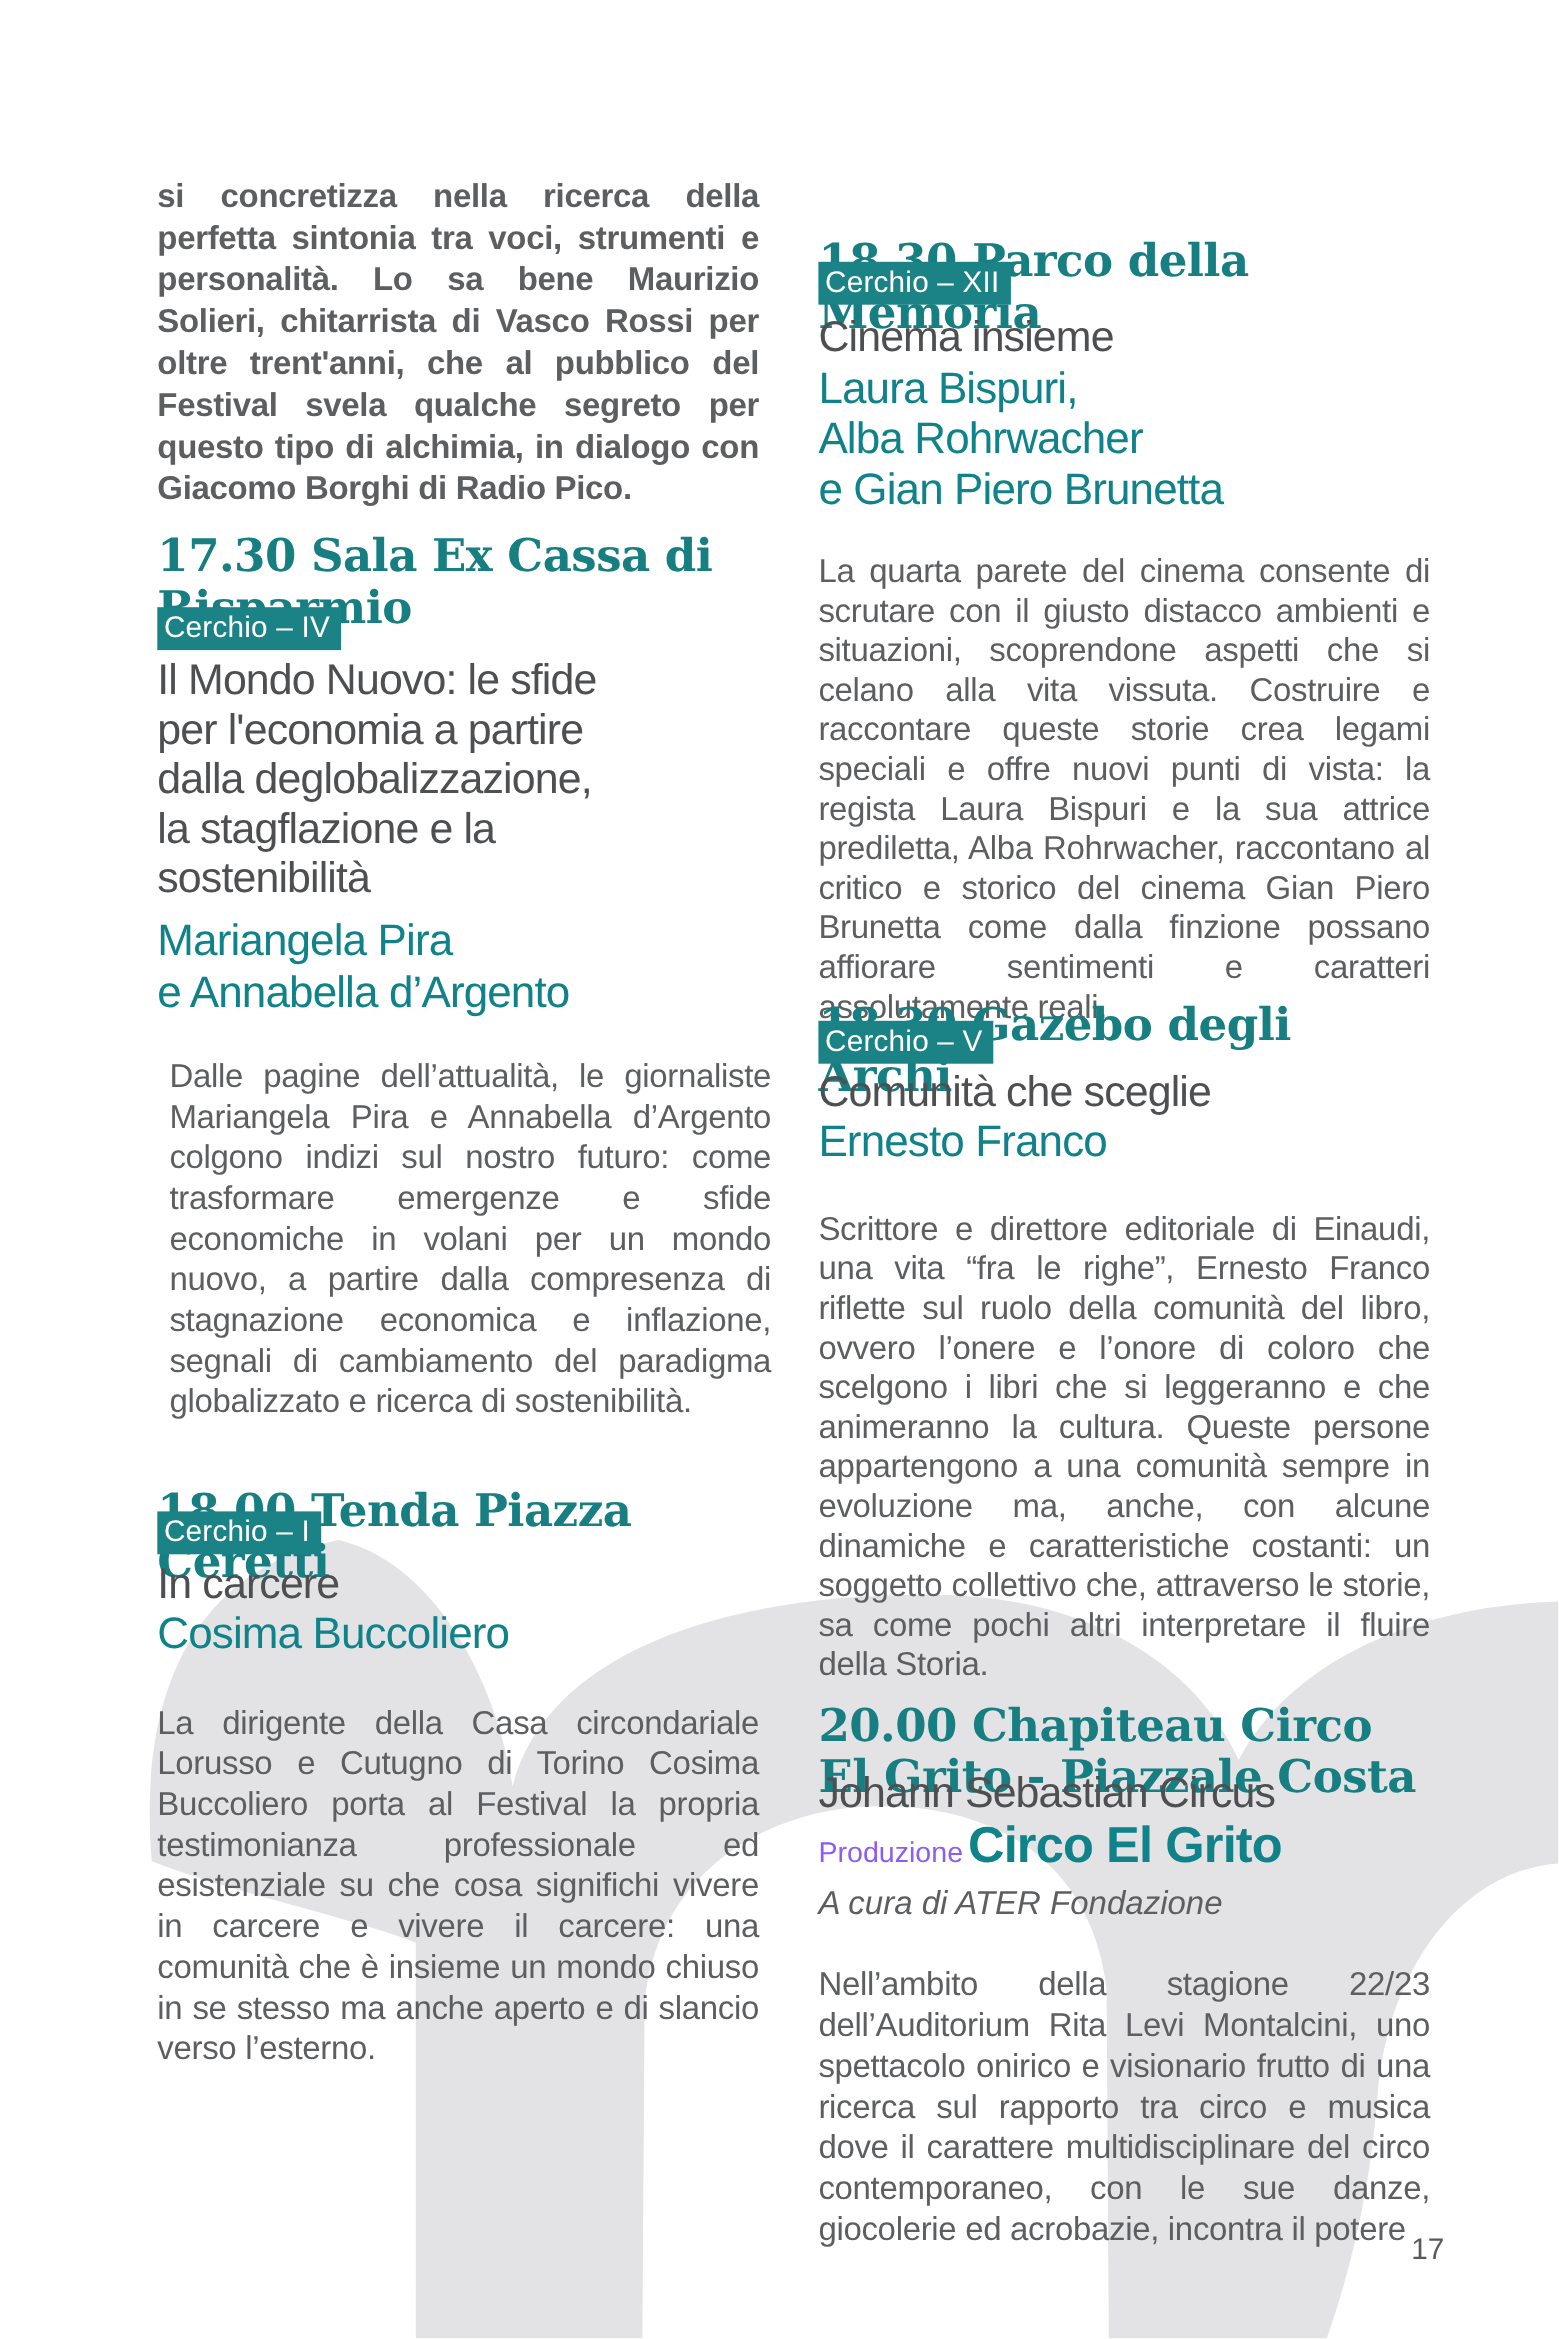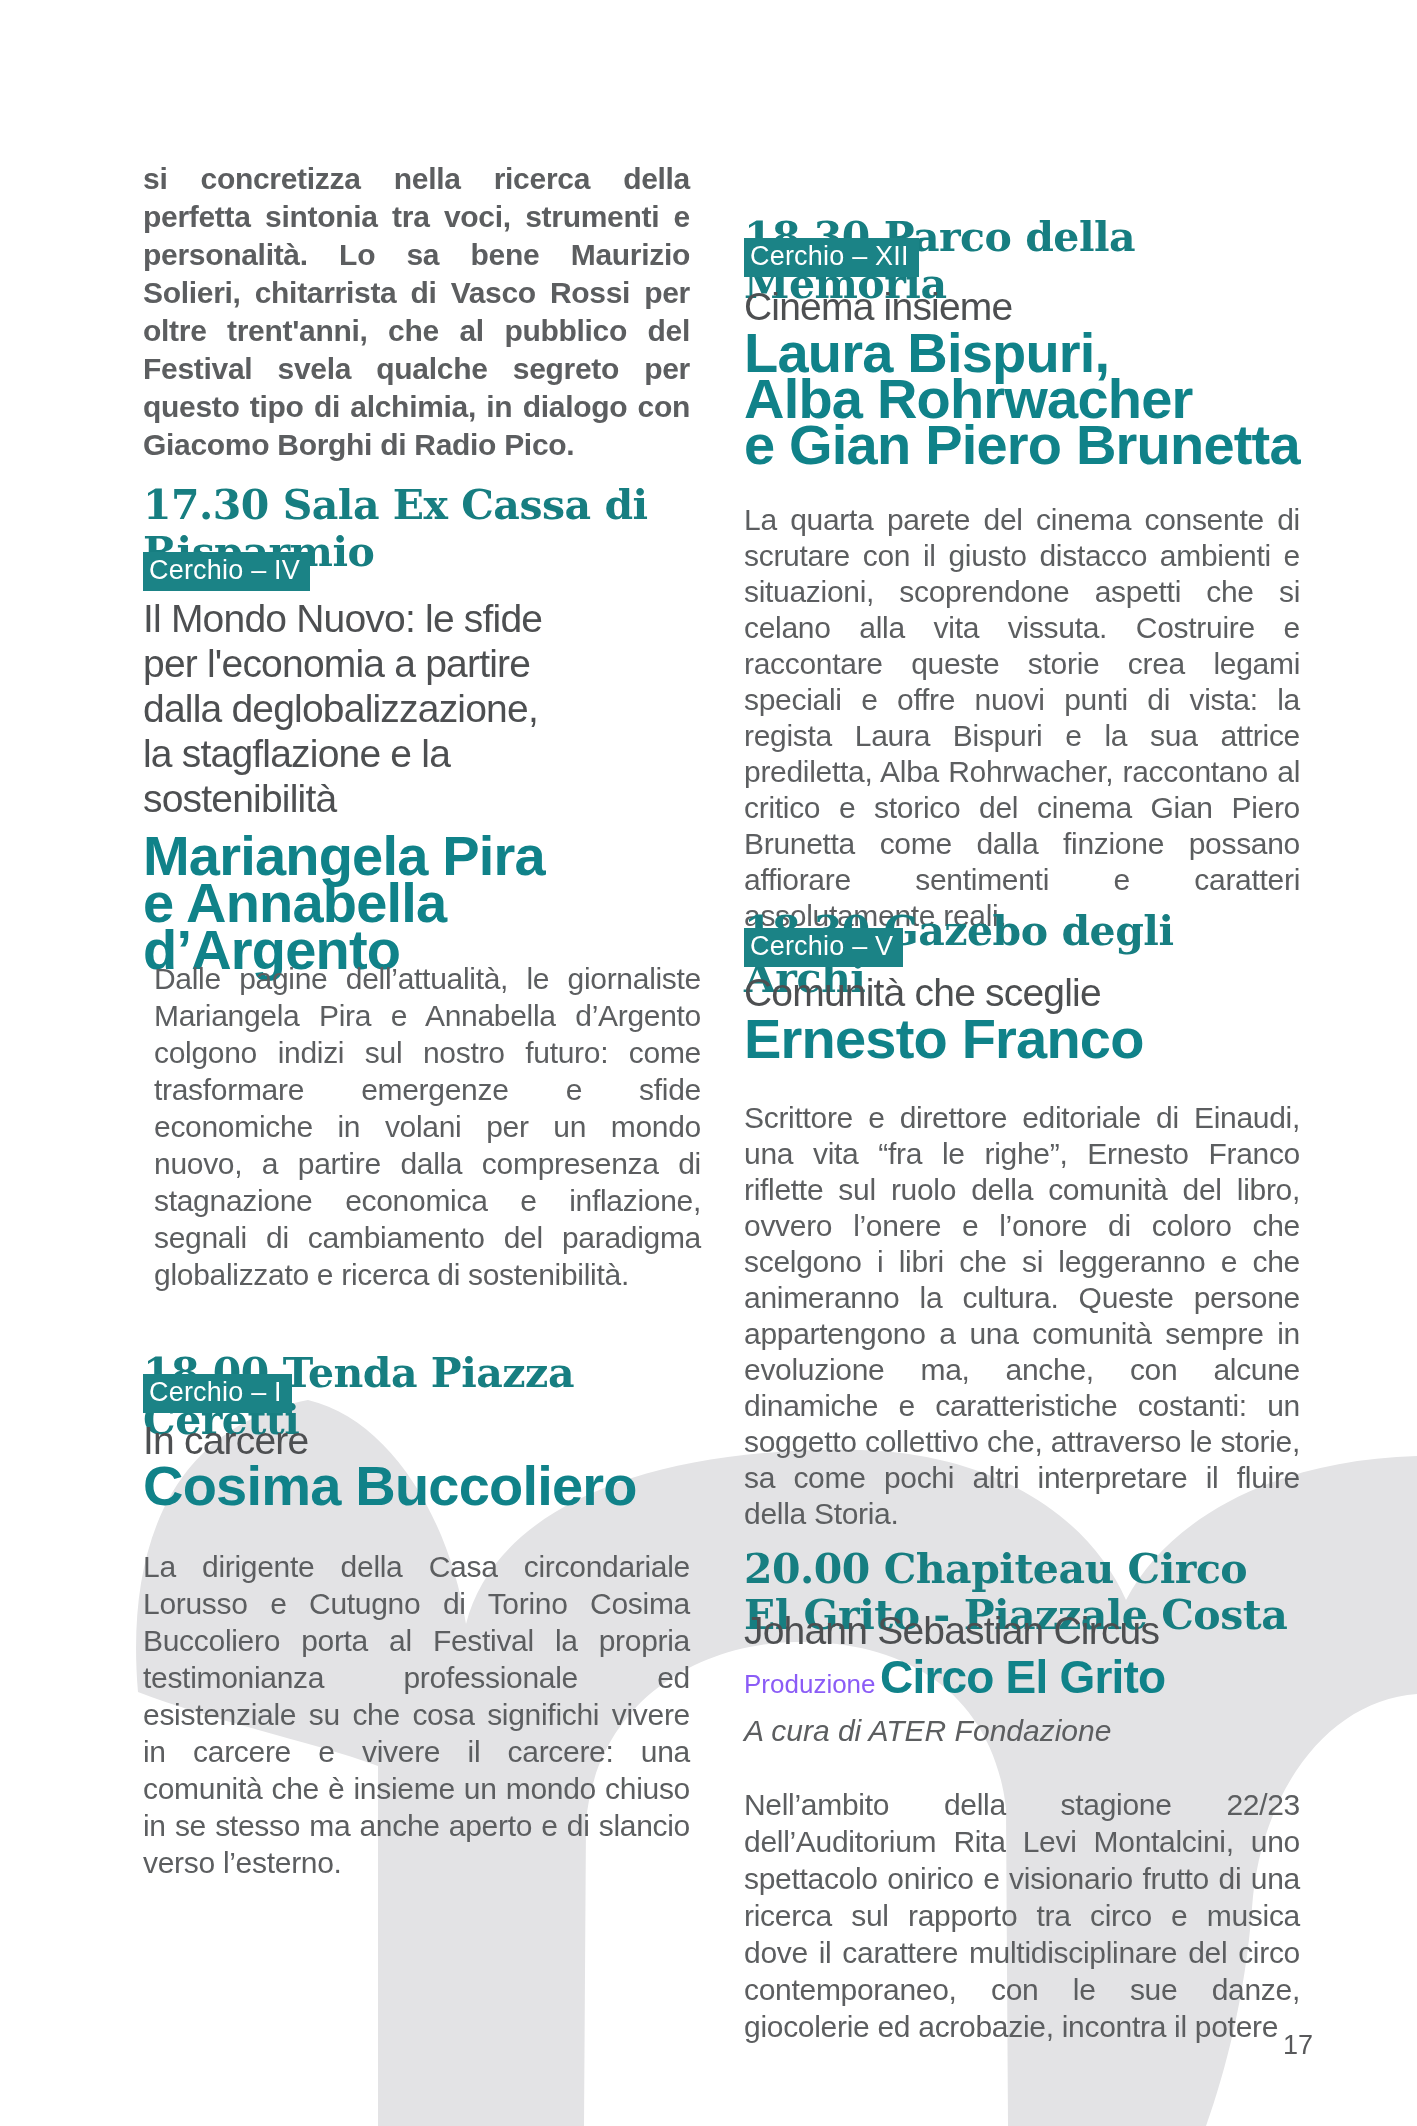--- a/index.html
+++ b/index.html
@@ -50,22 +50,22 @@
     letter-spacing: 0.2px;
   }
   .event-title {
     font-weight: normal;
     font-size: 39px;
     line-height: 45px;
     color: #4d4f51;
     letter-spacing: -0.8px;
   }
   .speakers {
-    font-weight: bold;
-    font-size: 56px;
+    font-weight: normal;
+    font-size: 40px;
     line-height: 47px;
     color: #108289;
     letter-spacing: -0.8px;
   }
   .produzione-label {
     font-size: 26px;
     color: #8b5cf6;
     margin-top: 11px;
   }
   .produzione-name {

